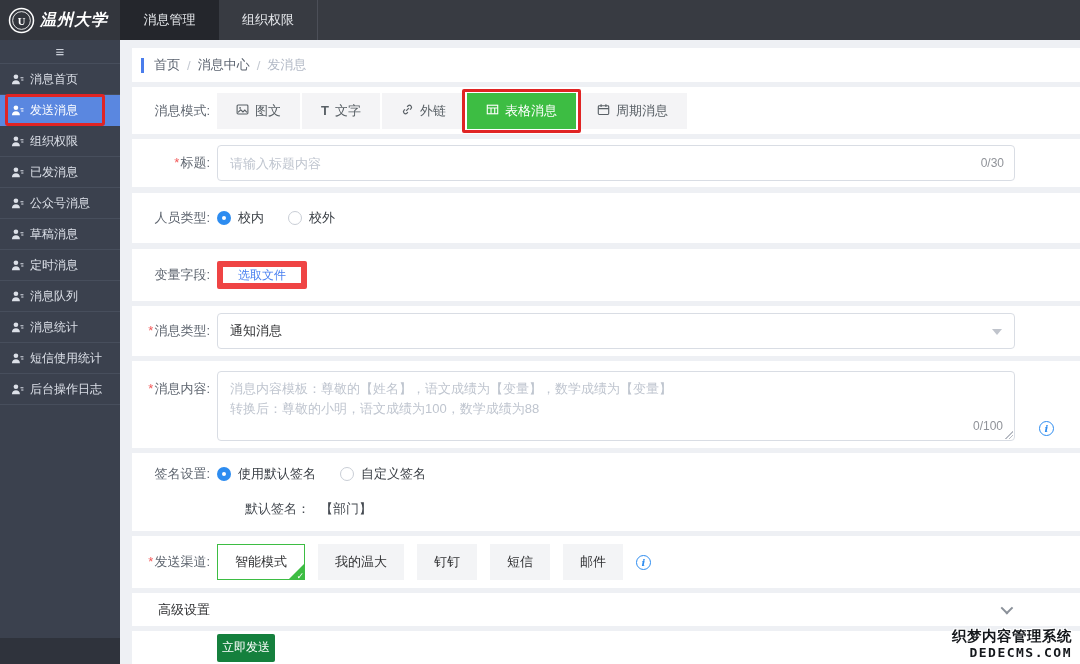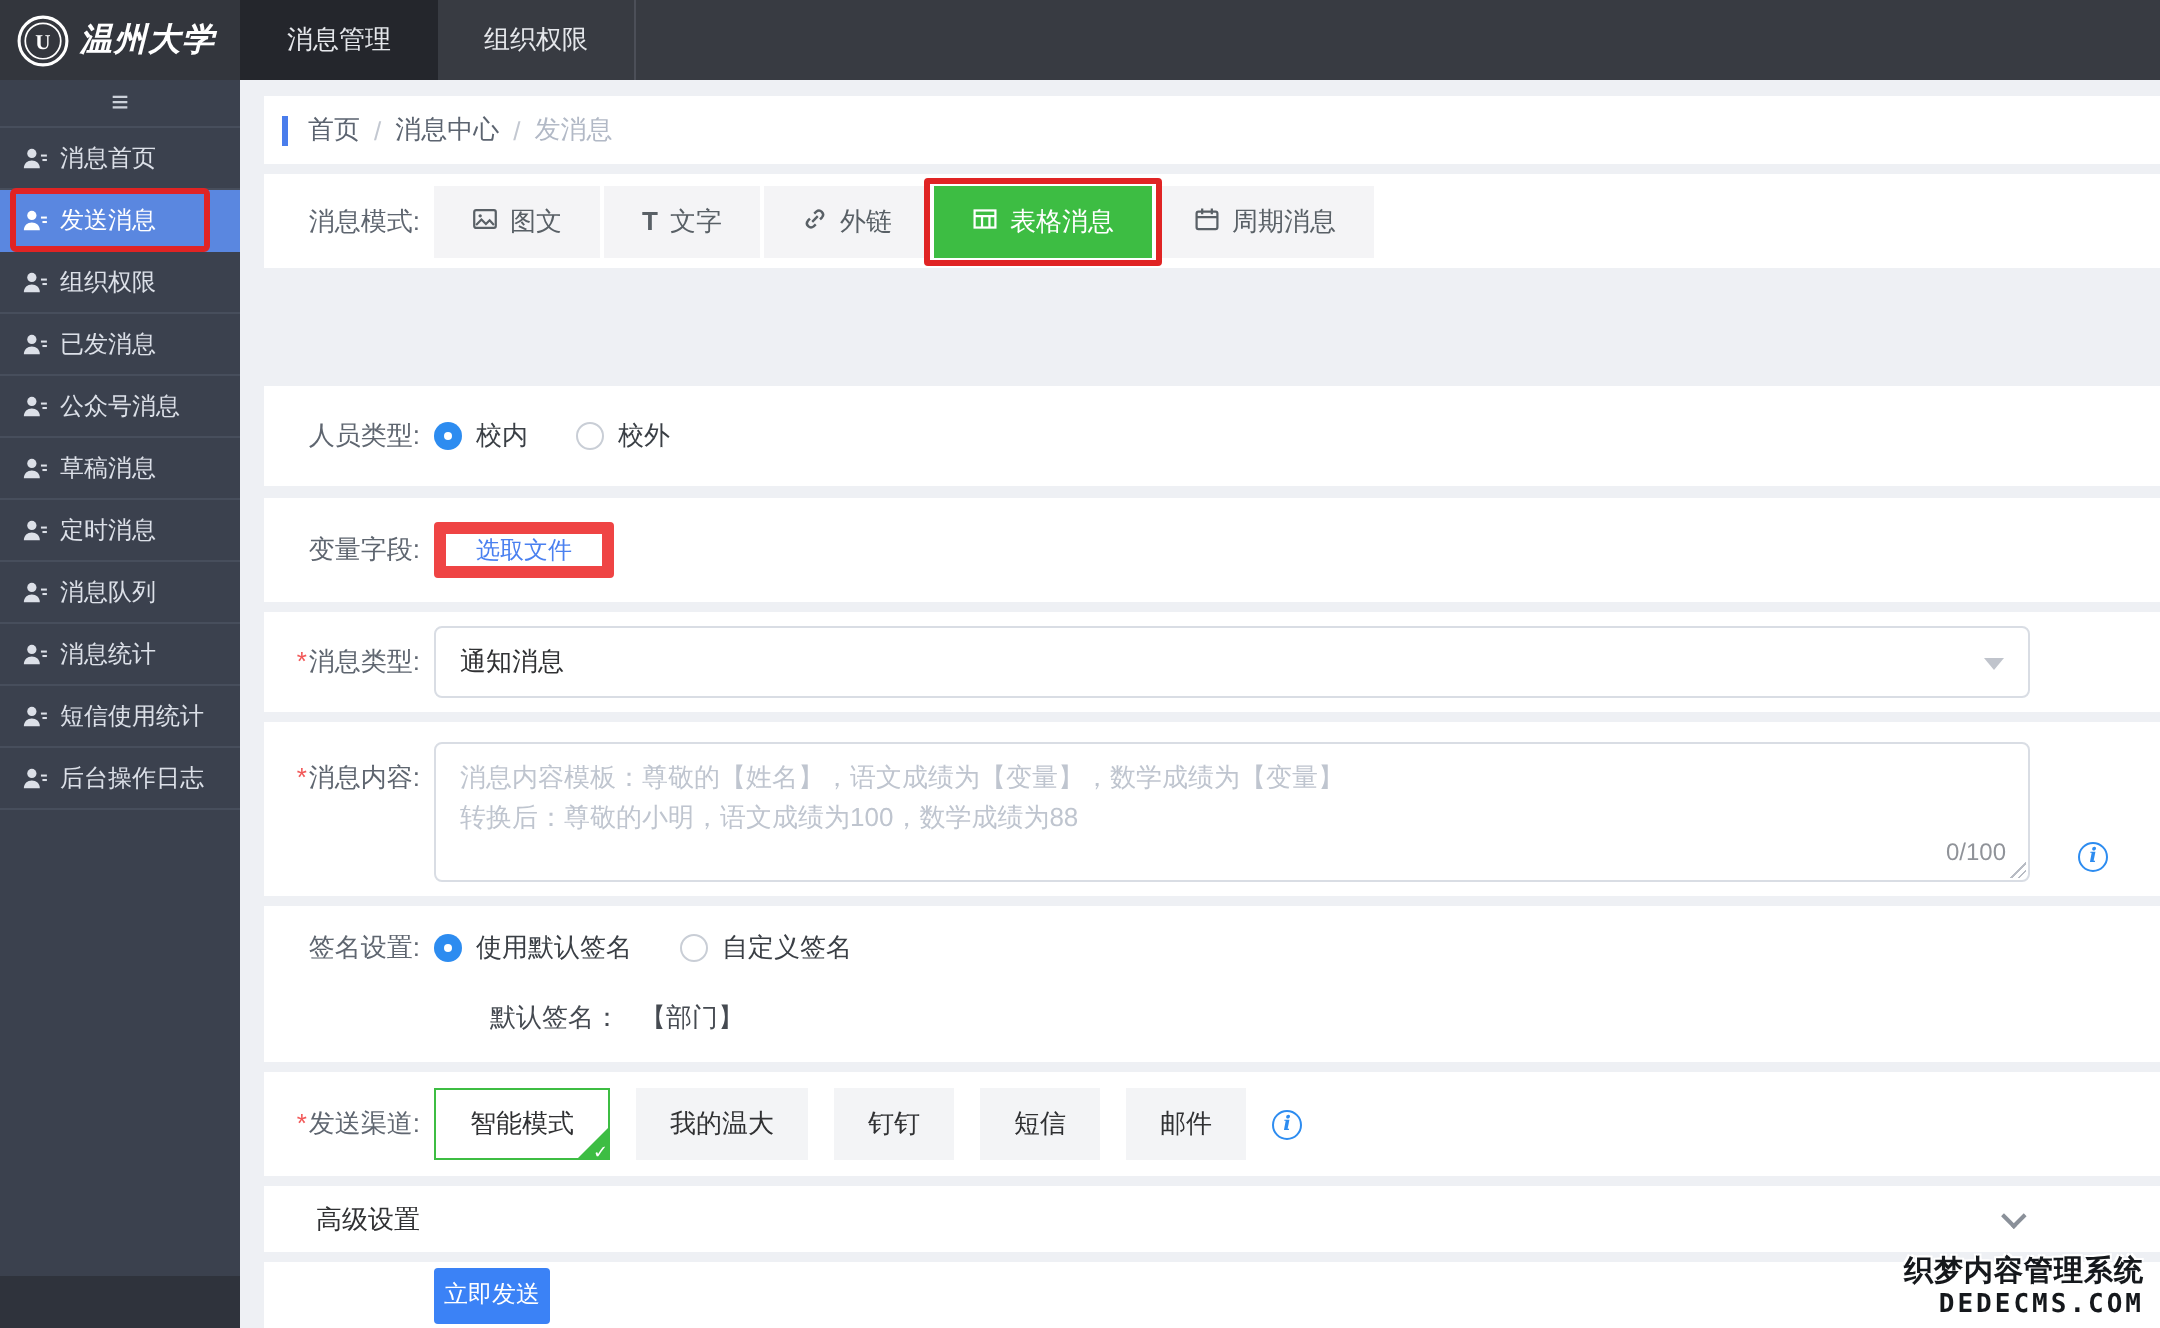--- a/index.html
+++ b/index.html
@@ -89,21 +89,21 @@
   .ch-btn.selected { background:#fff; border:1px solid #3dbd43; }
   .corner-tri { position:absolute; right:0; bottom:0; width:0; height:0; border-left:15px solid transparent; border-bottom:15px solid #3dbd43; }
   .corner-check { position:absolute; right:0px; bottom:-2px; color:#fff; font-size:9px; }
 
   
   .adv-row { display:flex; align-items:center; justify-content:space-between; height:100%; padding:0 70px 0 26px; }
   .adv-label { font-size:13px; color:#303133; }
   .chev-down { width:9px; height:9px; border-right:2px solid #8a9099; border-bottom:2px solid #8a9099; transform:rotate(45deg) translateY(-2px); cursor:pointer; }
 
   
-  .submit-btn { margin-left:85px; width:58px; height:28px; background:#3b82f6; color:#fff; font-size:12px; border:none; border-radius:2px; display:inline-flex; align-items:center; justify-content:center; cursor:pointer; font-family:"Liberation Sans", sans-serif; }
+  .submit-btn { margin-left:85px; width:58px; height:28px; background:#15803d; color:#fff; font-size:12px; border:none; border-radius:2px; display:inline-flex; align-items:center; justify-content:center; cursor:pointer; font-family:"Liberation Sans", sans-serif; }
 
   
   .watermark { position:absolute; right:8px; bottom:3px; text-align:right; z-index:9; line-height:1.25;
       color:#15181c; font-weight:bold;
       text-shadow:-1px -1px 0 #fff, 1px -1px 0 #fff, -1px 1px 0 #fff, 1px 1px 0 #fff; }
   .wm-1 { font-size:14.5px; letter-spacing:0.5px; }
   .wm-2 { font-size:13px; letter-spacing:1.5px; font-family:"DejaVu Sans Mono", monospace; }
 </style>
 </head>
 <body>
@@ -301,20 +301,29 @@
           <span><svg viewBox="0 0 14 14" fill="none" stroke="currentColor" stroke-width="1.2">
                 <rect x="1.4" y="3" width="11.2" height="9.4" rx="1"></rect>
                 <path d="M1.4 6h11.2M4.4 1.4v3M9.6 1.4v3"></path>
               </svg></span>
           <span>周期消息</span>
         </span>
       </span>
     </div>
   </div>
 
+  <div class="panel" style="top:99px; height:48px;">
+    <div class="row">
+      <span class="row-label"><span class="req">*</span><span>标题:</span></span>
+      <span class="row-content stretch">
+        <input class="text-input" type="text" placeholder="请输入标题内容" style="">
+        <span class="counter">0/30</span>
+      </span>
+    </div>
+  </div>
 
   <div class="panel" style="top:153px; height:50px;">
     <div class="row">
       <span class="row-label">人员类型:</span>
       <span class="row-content">
         <span class="radio-opt">
           <span class="radio checked"></span>
           <span>校内</span>
         </span>
         <span class="radio-opt">

